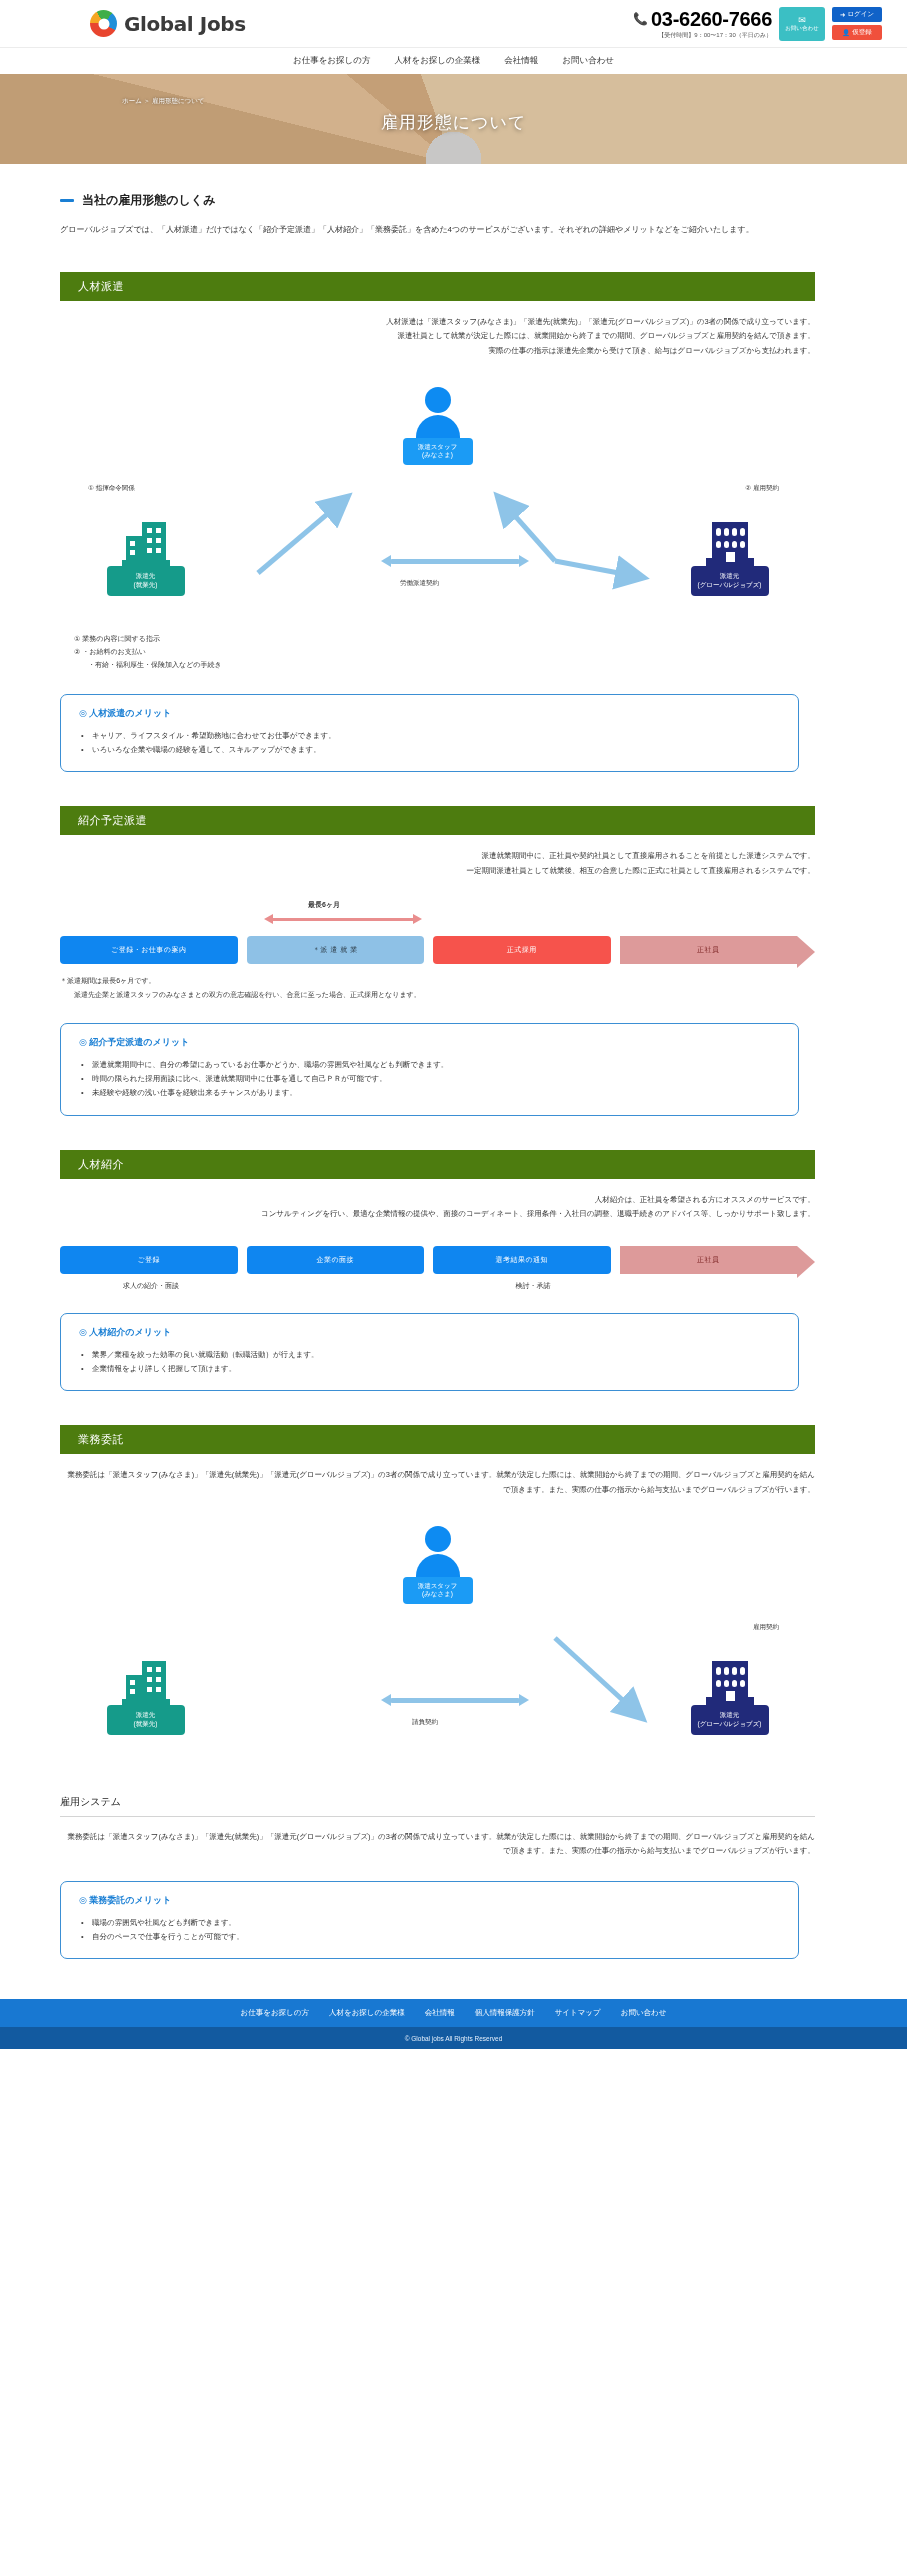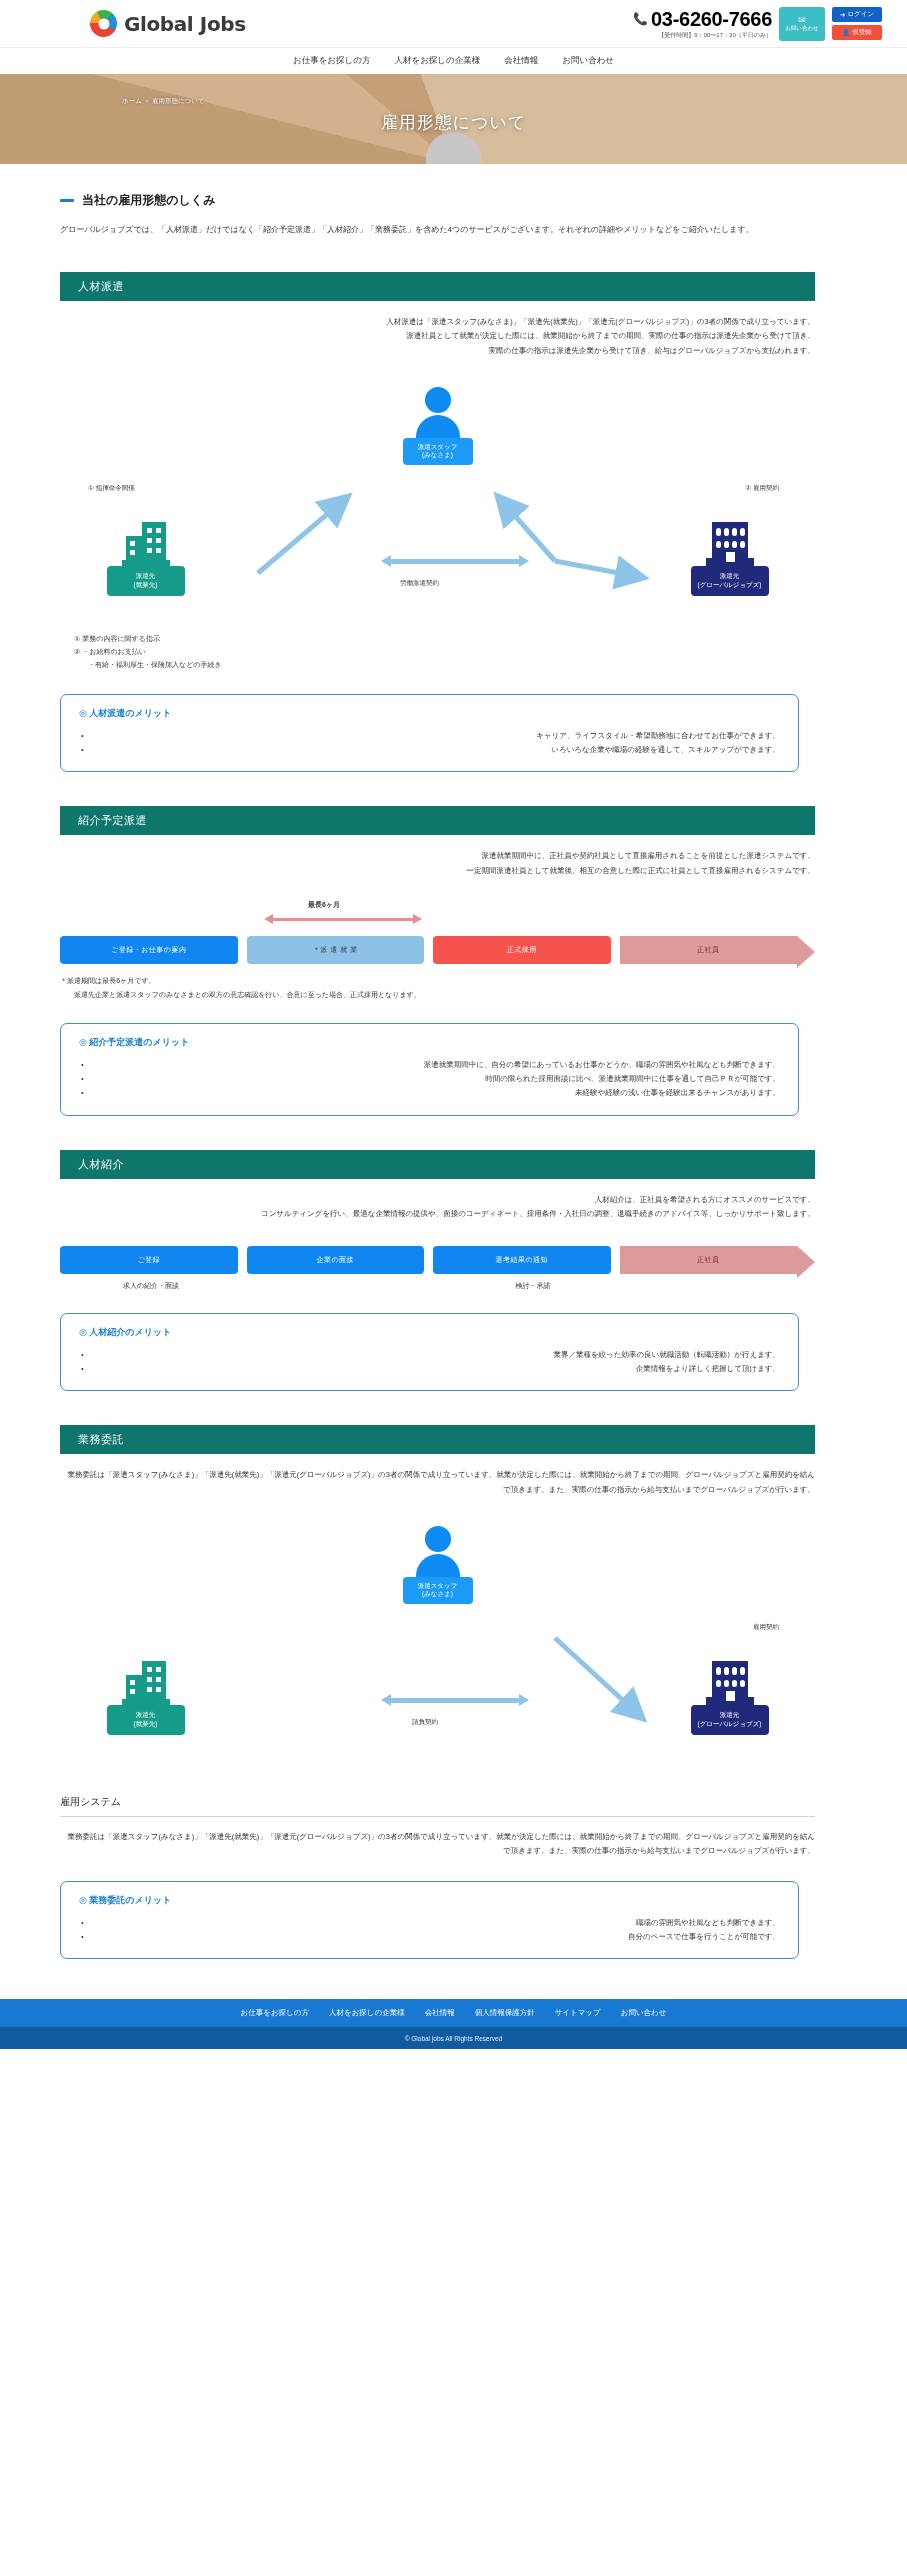--- a/index.html
+++ b/index.html
@@ -100,34 +100,34 @@
   .sec-title {
     display: flex; align-items: center; gap: 8px;
     font-size: 12px; font-weight: bold; color: #222; margin-bottom: 14px;
   }
   .sec-title .dash {
     display: inline-block; width: 14px; height: 3px; background: #1a7fd4; border-radius: 1px;
   }
   .lead { font-size: 8px; line-height: 1.85; color: #333; }
 
   .blue-bar {
-    background: #0f766e; color: #fff; font-size: 11px;
+    background: #4d7c0f; color: #fff; font-size: 11px;
     padding: 7px 0 7px 18px; margin: 34px 0 14px 0; letter-spacing: .5px;
   }
   .body-text { font-size: 7.5px; line-height: 1.95; color: #333; text-align: right; }
 
   
   .merit-box {
     border: 1px solid #3b8fd4; border-radius: 7px;
     padding: 12px 18px 14px 18px; margin: 22px 16px 0 0;
   }
   .merit-title {
     font-size: 9px; font-weight: bold; color: #1a7fd4; margin-bottom: 9px;
   }
-  .merit-list { list-style: none; text-align: right; }
+  .merit-list { list-style: none; }
   .merit-list li {
     font-size: 7.5px; color: #333; line-height: 1.9;
     padding-left: 13px; position: relative;
   }
   .merit-list li::before {
     content: "•"; position: absolute; left: 2px; top: 0; color: #444;
   }
 
   
   .tri-diagram { position: relative; height: 245px; margin-top: 22px; }
@@ -271,21 +271,21 @@
 
     <div class="sec-title">
       <span class="dash"></span>
       <span>当社の雇用形態のしくみ</span>
     </div>
     <p class="lead">グローバルジョブズでは、「人材派遣」だけではなく「紹介予定派遣」「人材紹介」「業務委託」を含めた4つのサービスがございます。それぞれの詳細やメリットなどをご紹介いたします。</p>
 
     <div class="blue-bar">人材派遣</div>
     <div class="body-text">
       <div>人材派遣は「派遣スタッフ(みなさま)」「派遣先(就業先)」「派遣元(グローバルジョブズ)」の3者の関係で成り立っています。</div>
-      <div>派遣社員として就業が決定した際には、就業開始から終了までの期間、実際の仕事の指示は派遣先企業から受けて頂き。</div>
+      <div>派遣社員として就業が決定した際には、就業開始から終了までの期間、グローバルジョブズと雇用契約を結んで頂きます。</div>
       <div>実際の仕事の指示は派遣先企業から受けて頂き、給与はグローバルジョブズから支払われます。</div>
     </div>
 
     <div class="tri-diagram">
       <div class="person">
         <div class="p-head"></div>
         <div class="p-body"></div>
         <div class="node-label">
           <div>派遣スタッフ</div>
           <div>(みなさま)</div>

